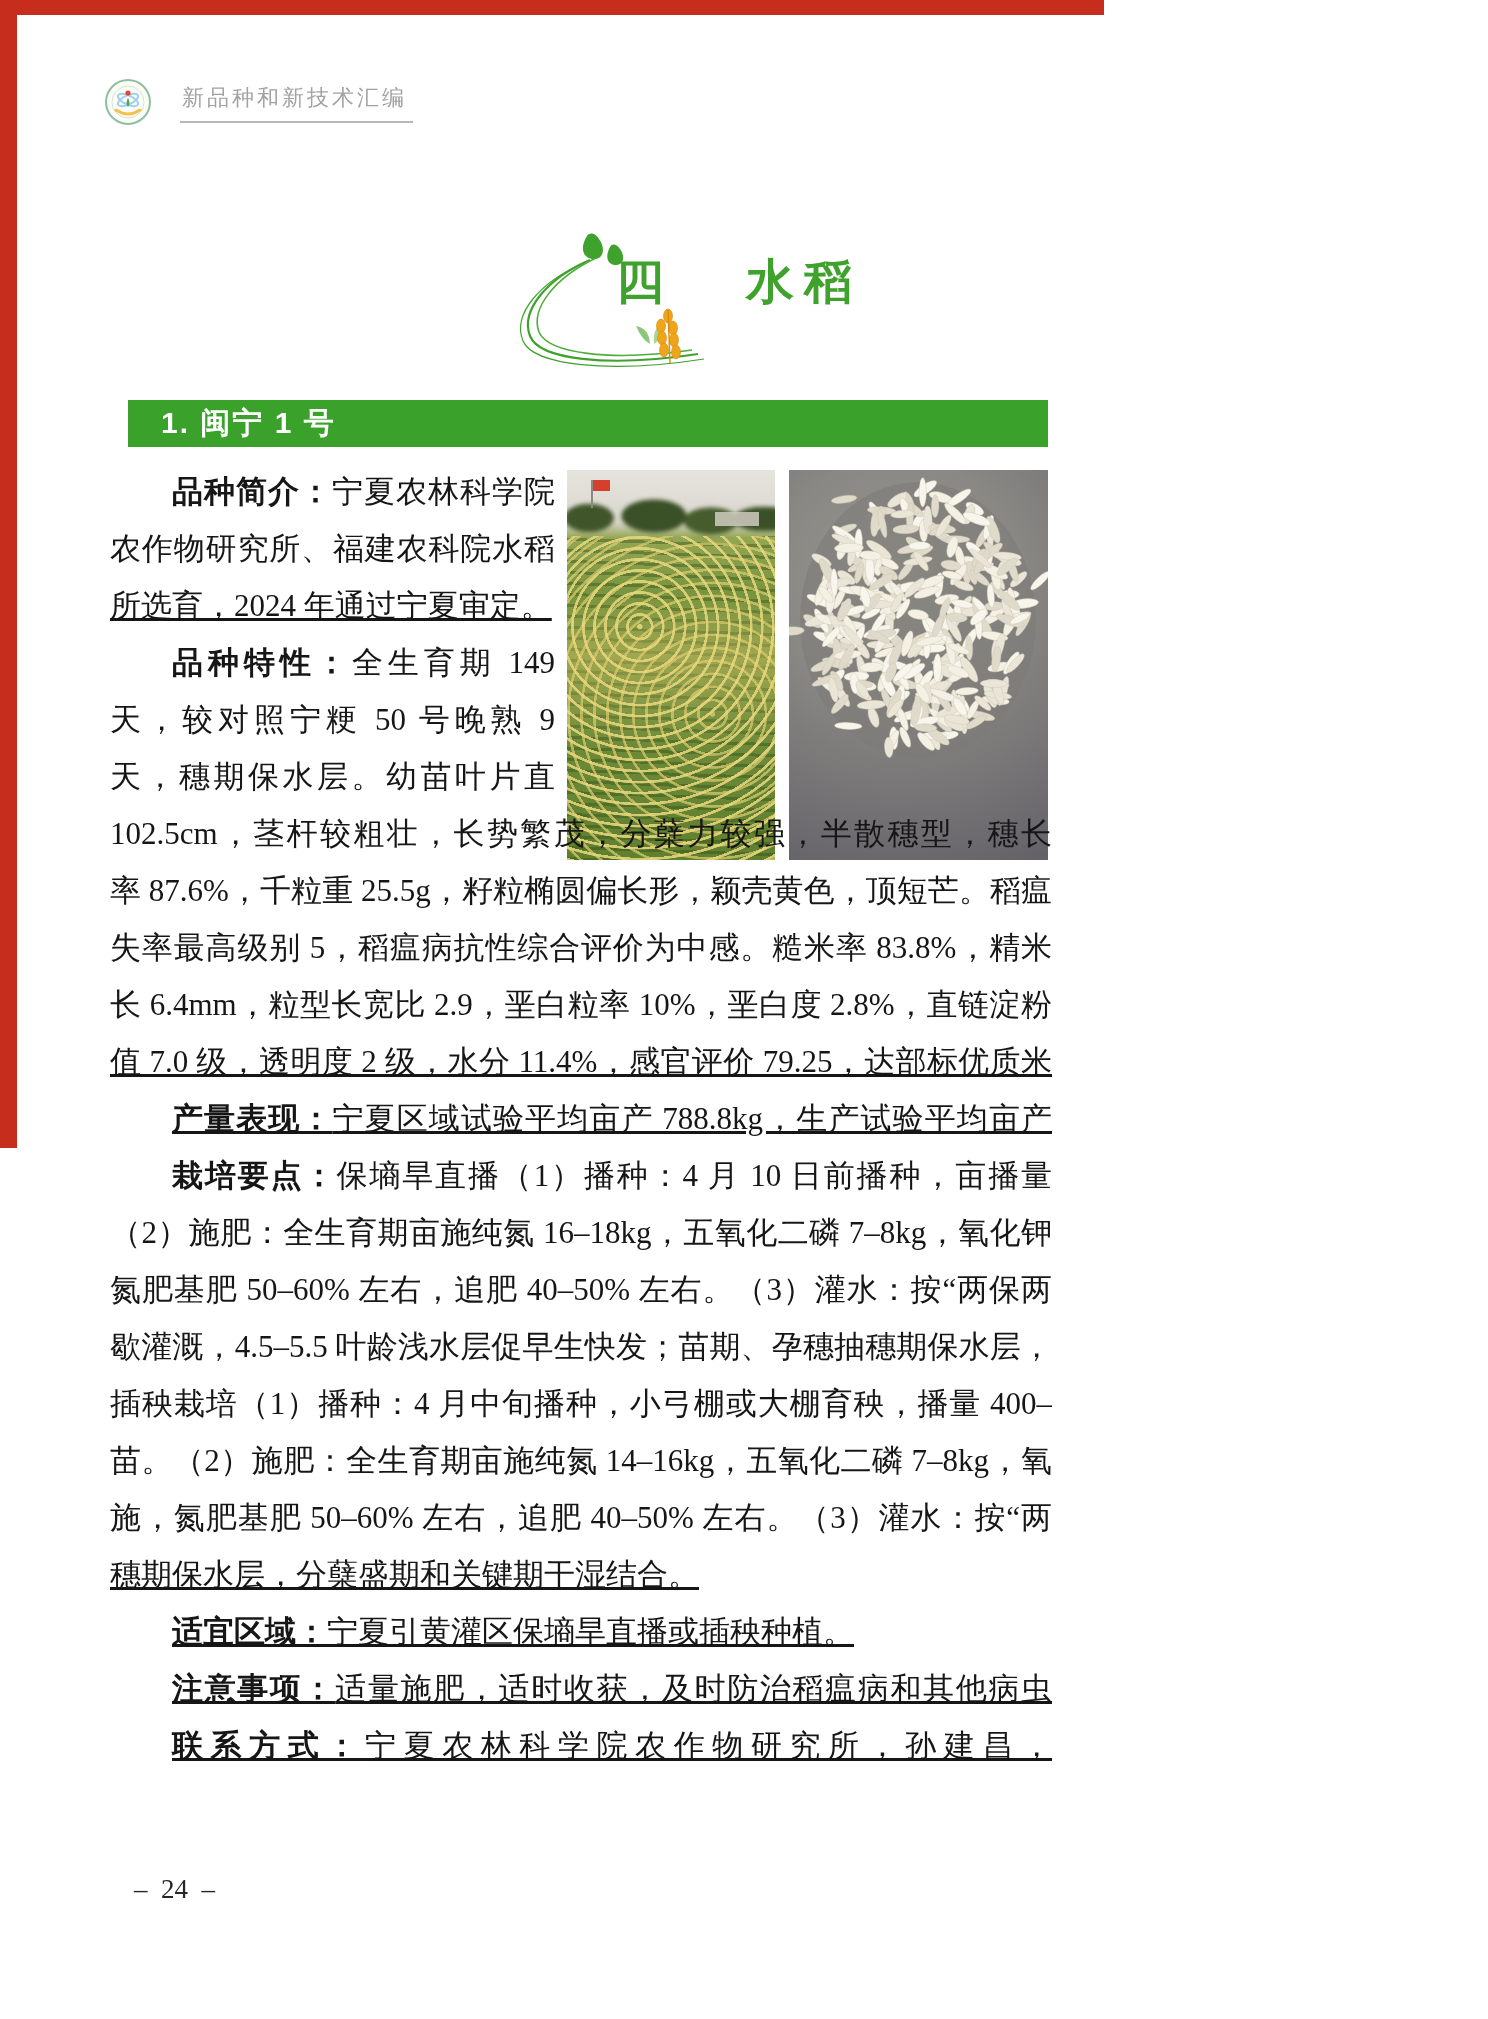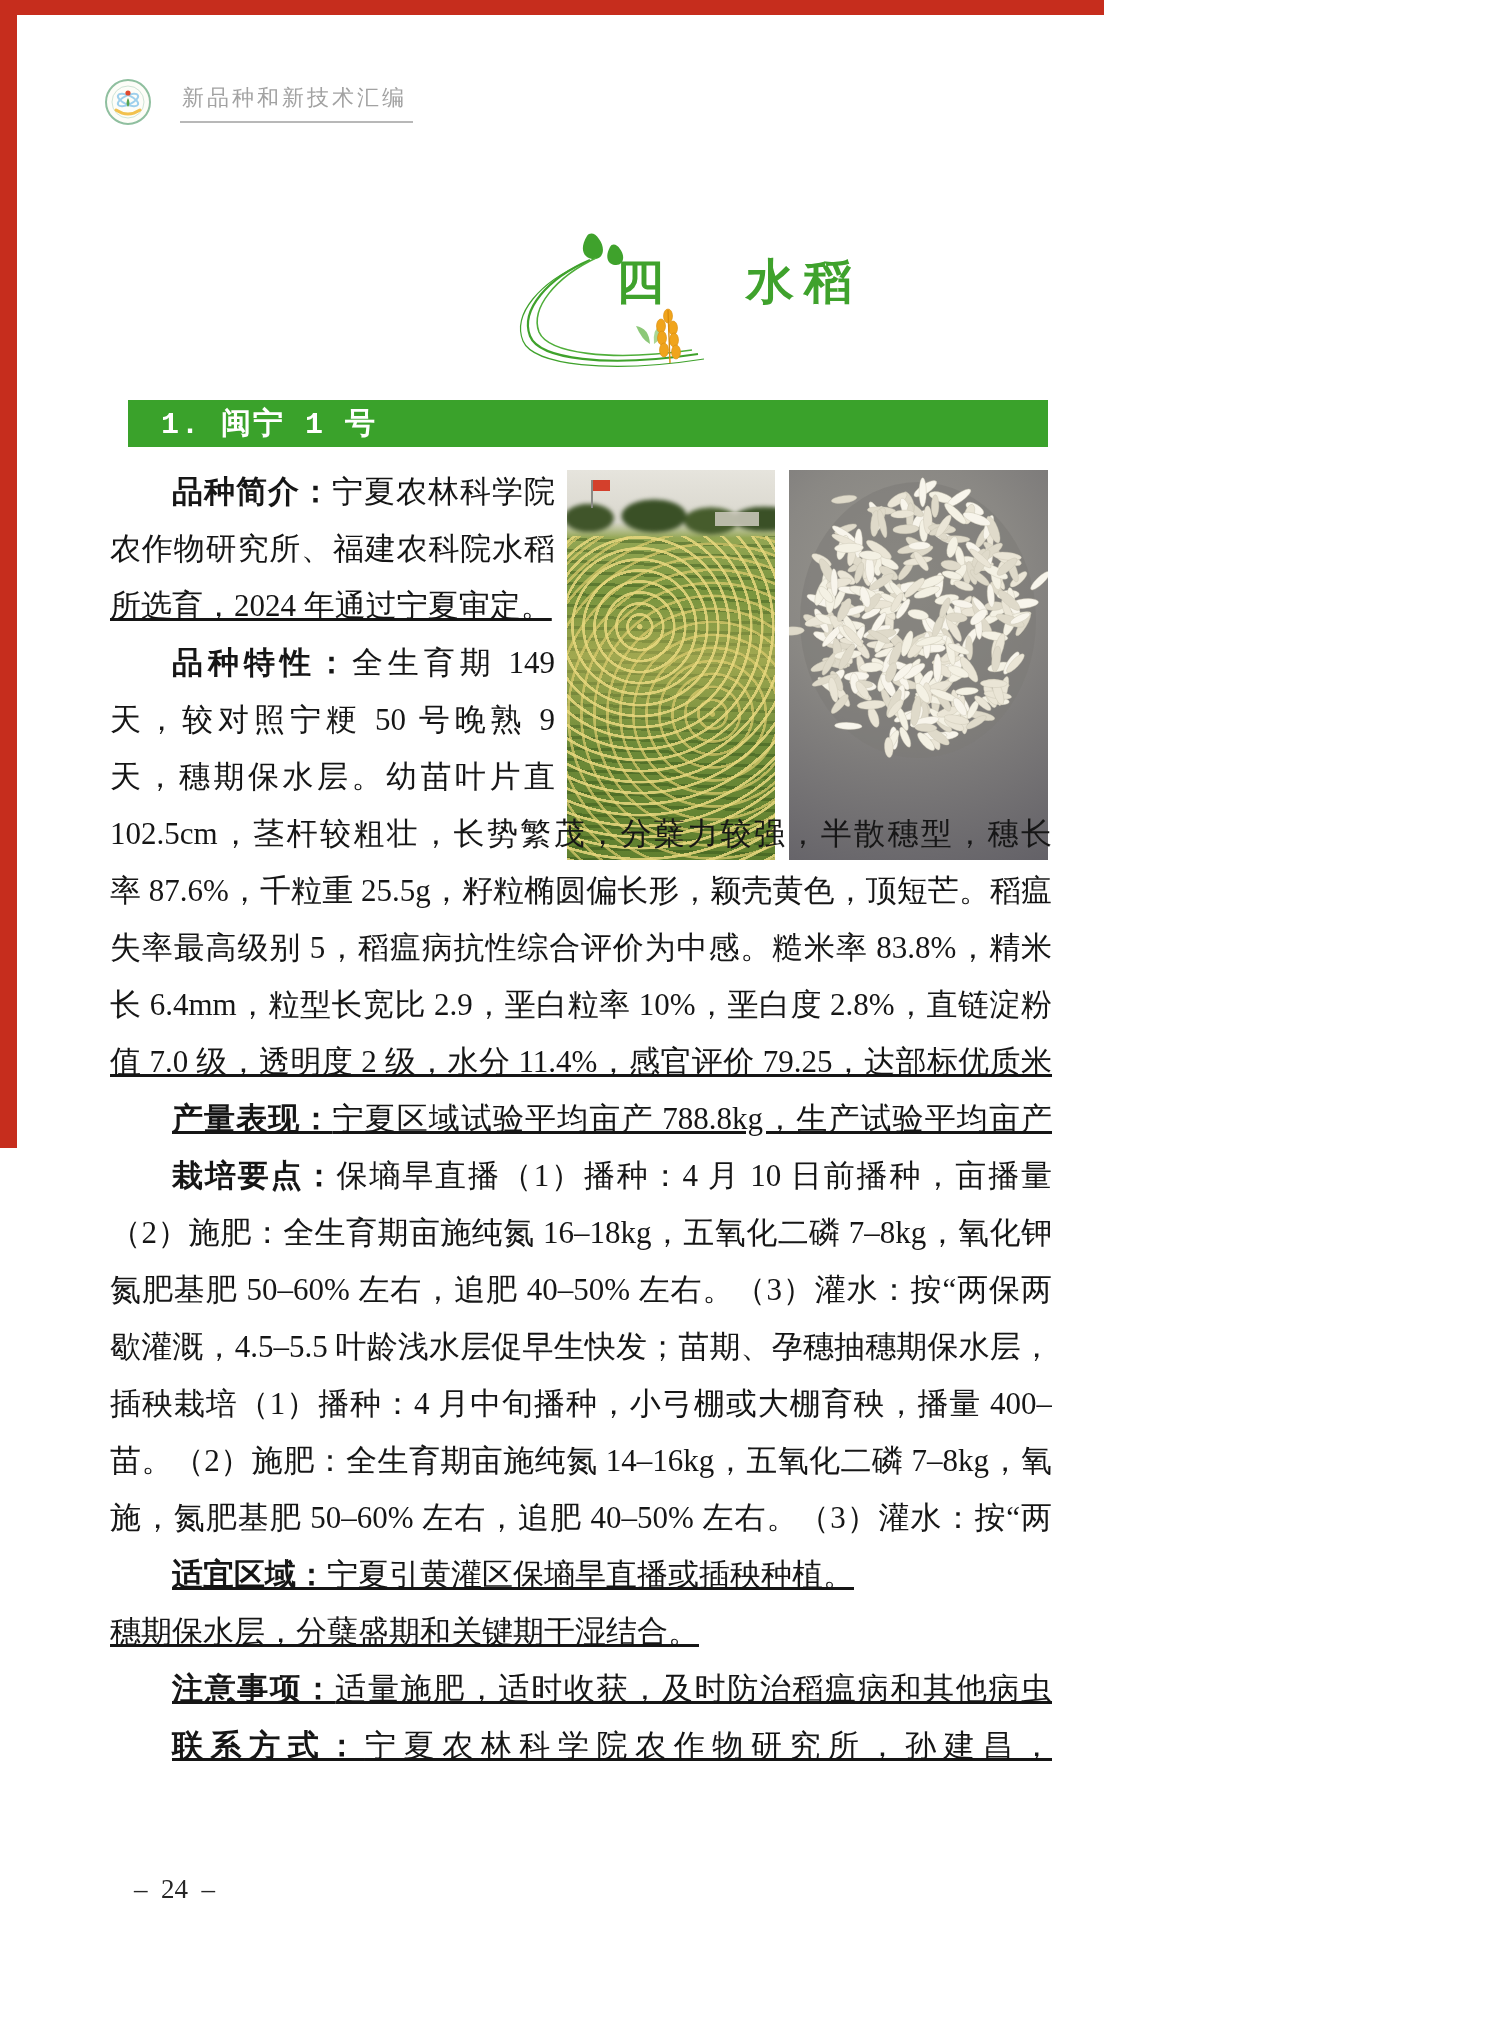--- a/index.html
+++ b/index.html
@@ -21,21 +21,21 @@
   .title-wrap{position:absolute;left:440px;top:178px;width:470px;height:215px;}
   .title-deco{position:absolute;left:0;top:0;width:470px;height:215px;}
   .title-char{position:absolute;top:80px;font-family:"Liberation Sans","DejaVu Sans",sans-serif;
       font-weight:bold;font-size:48px;line-height:48px;color:#3fa22c;}
   .title-si{left:176px;}
   .title-shuidao{left:306px;letter-spacing:10px;}
 
   
   .banner{position:absolute;left:128px;top:400px;width:920px;height:47px;background:#3aa22b;
       display:flex;align-items:center;}
-  .banner-text{margin-left:33px;color:#ffffff;font-family:Liberation Mono, monospace;
+  .banner-text{margin-left:33px;color:#ffffff;font-family:Liberation Sans, sans-serif;
       font-weight:bold;font-size:30px;letter-spacing:2px;}
 
   
   .photo{position:absolute;top:470px;height:390px;overflow:hidden;}
   .photo-field{left:567px;width:208px;
       background:linear-gradient(180deg,#e6e4dd 0px,#d9d7cd 52px,#93a653 68px,#7a953f 120px,
                  #6f8c3a 250px,#60802f 390px);}
   .trees{position:absolute;left:-8px;top:20px;width:230px;height:52px;filter:blur(2px);
       background:
         radial-gradient(ellipse 42px 24px at 30px 28px,#40552a 58%,rgba(0,0,0,0) 60%),
@@ -476,21 +476,21 @@
       <div class="line"><span>长 6.4mm，粒型长宽比 2.9，垩白粒率 10%，垩白度 2.8%，直链淀粉 16.9%，胶稠度 70mm，碱消</span></div>
       <div class="line last"><span>值 7.0 级，透明度 2 级，水分 11.4%，感官评价 79.25，达部标优质米 2 级。</span></div>
       <div class="line indent last"><span class="lbl">产量表现：</span><span>宁夏区域试验平均亩产 788.8kg，生产试验平均亩产 729.84kg。</span></div>
       <div class="line indent"><span class="lbl">栽培要点：</span><span>保墒旱直播（1）播种：4 月 10 日前播种，亩播量 17.5–20kg，播后镇压，保墒出苗。</span></div>
       <div class="line"><span>（2）施肥：全生育期亩施纯氮 16–18kg，五氧化二磷 7–8kg，氧化钾 3–5kg，其中磷钾肥全部基施，</span></div>
       <div class="line"><span>氮肥基肥 50–60% 左右，追肥 40–50% 左右。（3）灌水：按“两保两控”原则，幼苗期 3.5–4.5 叶龄</span></div>
       <div class="line"><span>歇灌溉，4.5–5.5 叶龄浅水层促早生快发；苗期、孕穗抽穗期保水层，分蘖盛期、灌浆期干湿结合。</span></div>
       <div class="line"><span>插秧栽培（1）播种：4 月中旬播种，小弓棚或大棚育秧，播量 400–500g/m²；5 月中旬插秧，每穴 3–5</span></div>
       <div class="line"><span>苗。（2）施肥：全生育期亩施纯氮 14–16kg，五氧化二磷 7–8kg，氧化钾 3–5kg。其中磷钾肥全部基</span></div>
       <div class="line"><span>施，氮肥基肥 50–60% 左右，追肥 40–50% 左右。（3）灌水：按“两保两控”进行，苗期和孕穗抽</span></div>
+      <div class="line last"><span>穗期保水层，分蘖盛期和关键期干湿结合。</span></div>
       <div class="line indent last"><span class="lbl">适宜区域：</span><span>宁夏引黄灌区保墒旱直播或插秧种植。</span></div>
-      <div class="line last"><span>穗期保水层，分蘖盛期和关键期干湿结合。</span></div>
       <div class="line indent last"><span class="lbl">注意事项：</span><span>适量施肥，适时收获，及时防治稻瘟病和其他病虫害。</span></div>
       <div class="line indent last"><span class="lbl">联系方式：</span><span>宁夏农林科学院农作物研究所，孙建昌，18609512792</span></div>
     </div>
 
   <div class="footer">–  24  –</div>
 
 </div>
 
 </body></html>

